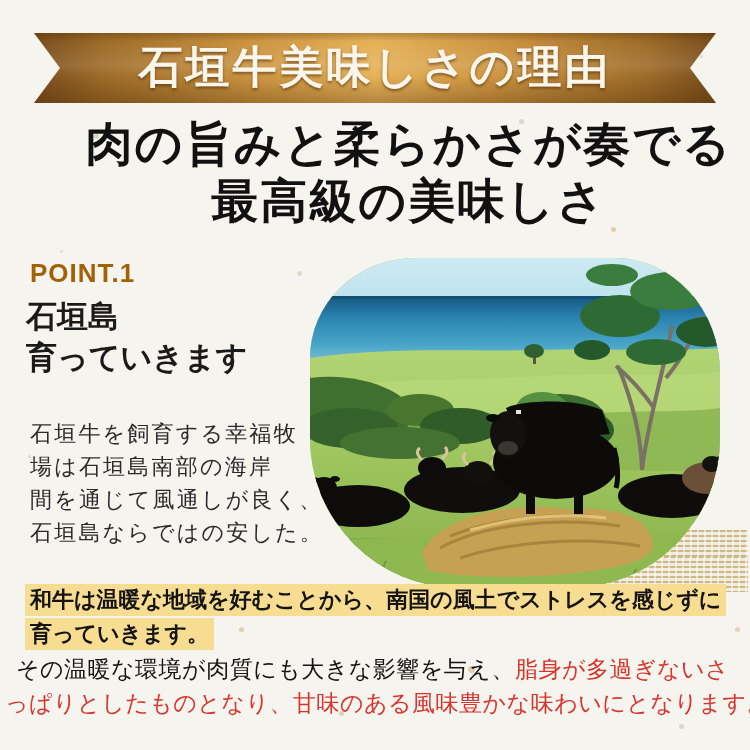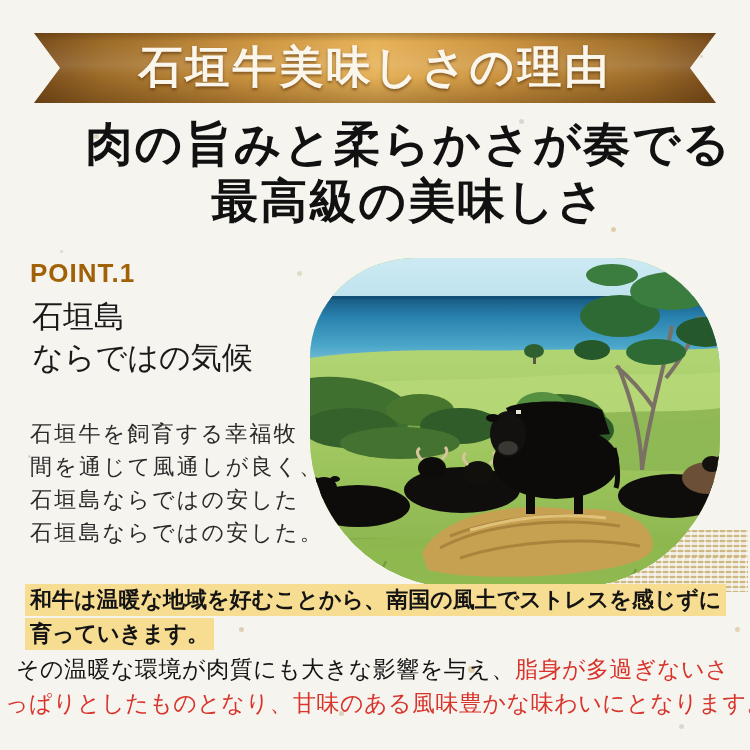--- a/index.html
+++ b/index.html
@@ -53,22 +53,22 @@
     white-space:nowrap;
     margin-left:34px;
   }
 
   
   .point-label{
     position:absolute;left:30px;top:258px;z-index:2;
     font-size:26px;font-weight:700;letter-spacing:1px;color:#a16207;white-space:nowrap;
   }
   .point-title{
-    position:absolute;left:32px;top:296px;z-index:2;
-    font-size:31px;font-weight:400;line-height:41px;color:#1a1a1a;white-space:nowrap;
+    position:absolute;left:26px;top:296px;z-index:2;
+    font-size:31px;font-weight:700;line-height:41px;color:#1a1a1a;white-space:nowrap;
   }
   .point-body{
     position:absolute;left:30px;top:385px;width:290px;z-index:2;
     font-size:22px;line-height:33px;letter-spacing:2.2px;color:#2a2a2a;margin-top:32px;
   }
   .point-body .bline{white-space:nowrap;}
 
   
   .photo{
     position:absolute;left:310px;top:258px;width:410px;height:330px;z-index:2;
@@ -109,26 +109,26 @@
   </div>
 
   <div class="heading">
     <div>肉の旨みと柔らかさが奏でる</div>
     <div>最高級の美味しさ</div>
   </div>
 
   <div class="point-label">POINT.1</div>
   <div class="point-title">
     <div>石垣島</div>
-    <div>ならではの気候</div>
+    <div>育っていきます</div>
   </div>
   <div class="point-body">
     <div class="bline">石垣牛を飼育する幸福牧</div>
+    <div class="bline">場は石垣島南部の海岸</div>
     <div class="bline">間を通じて風通しが良く、</div>
-    <div class="bline">石垣島ならではの安した</div>
     <div class="bline">石垣島ならではの安した。</div>
   </div>
 
   <div class="watermark">
     <div class="wm wm-a"></div>
     <div class="wm wm-b"></div>
     <div class="wm wm-c"></div>
   </div>
 
   <div class="photo">

